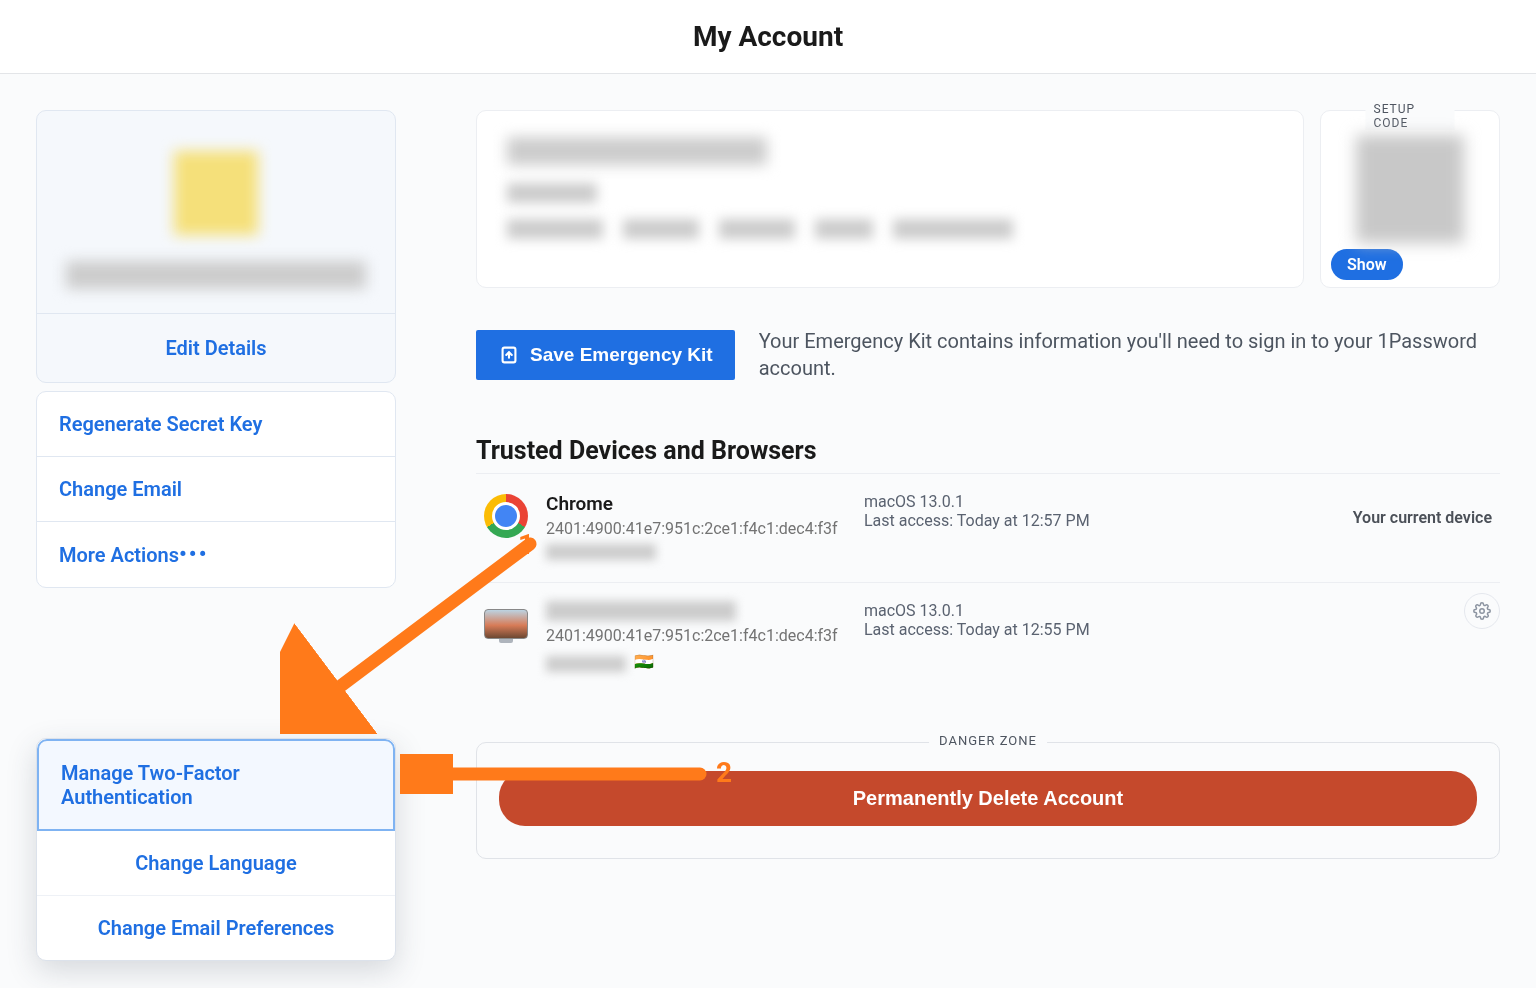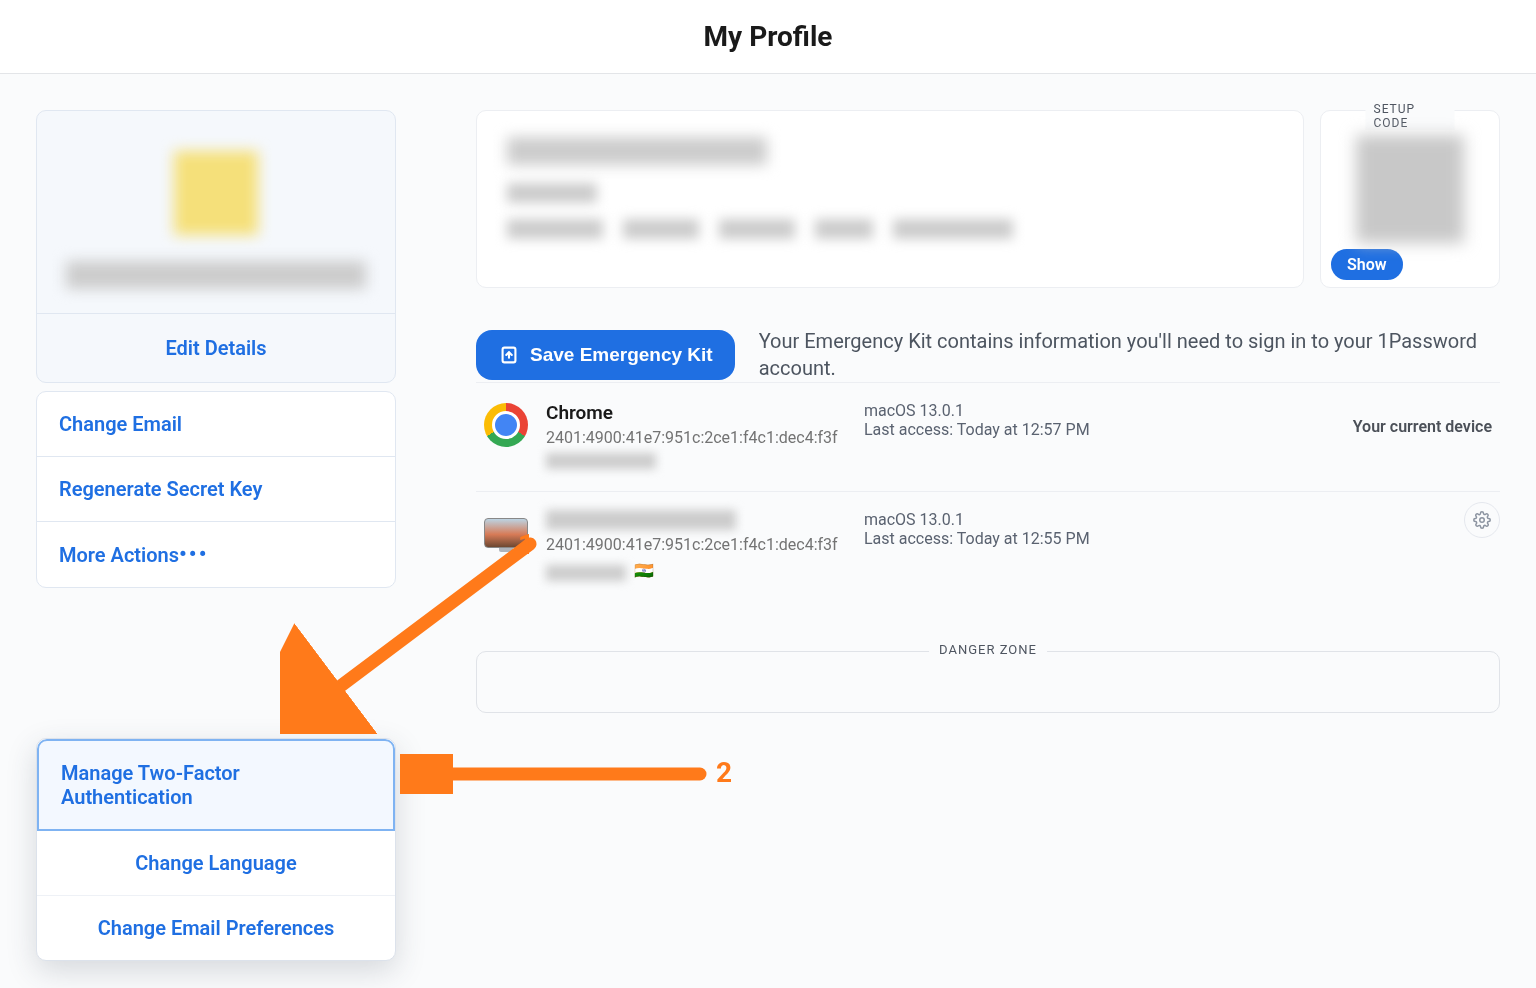--- a/index.html
+++ b/index.html
@@ -132,21 +132,21 @@
   }
   .qr-blur { width: 108px; height: 108px; background:#c8c8c8; filter:blur(8px); margin: 14px auto 0; }
   .show-btn {
     display: inline-block; background:#1f6fe2; color:#fff;
     padding: 6px 16px; border-radius: 18px; font-size:16px; font-weight:600;
     margin-top: 6px; cursor:pointer;
   }
 
   .ek-row { display:flex; gap: 24px; align-items:center; margin-top: 40px; }
   .ek-btn {
-    background:#1f6fe2; color:#fff; border:none; border-radius:16px;
+    background:#1f6fe2; color:#fff; border:none; border-radius:2px;
     padding: 14px 22px; font-size:19px; font-weight:600;
     display:flex; align-items:center; gap:10px; cursor:pointer;
   }
   .ek-desc { color:#4d5560; font-size:20px; line-height:1.35; flex:1; }
 
   .dl-icon { width:22px; height:22px; display:inline-block; }
 
   .section-title { font-size:25px; font-weight:700; margin-top: 54px; margin-bottom: 8px; }
 
   .device {
@@ -208,37 +208,37 @@
   .mac-icon::after {
     content:""; position:absolute; bottom:-5px; left:50%; transform:translateX(-50%);
     width:14px; height:4px; background:#aeb4bc; border-radius:0 0 2px 2px;
   }
 
 </style>
 </head>
 <body>
 
 <div class="header">
-  <h1>My Profile</h1>
+  <h1>My Account</h1>
 </div>
 
 <div class="content">
 
   <div class="sidebar">
     <div class="profile-card">
       <div class="profile-card-top">
         <div class="avatar-blur"></div>
         <div class="name-blur"></div>
       </div>
       <div class="edit-details">Edit Details</div>
     </div>
 
     <div class="side-menu">
+      <div class="menu-item">Regenerate Secret Key</div>
       <div class="menu-item">Change Email</div>
-      <div class="menu-item">Regenerate Secret Key</div>
       <div class="menu-item more">
         <span>More Actions</span>
         <span style="color:#1f6fe2;font-size:22px;letter-spacing:2px;">•••</span>
       </div>
     </div>
   </div>
 
   <div class="main">
 
     <div class="profile-info-row">
@@ -268,20 +268,21 @@
             <rect x="5" y="4" width="14" height="16" rx="2"></rect>
               <path d="M12 9v6"></path>
               <path d="M9 12l3-3 3 3"></path>
           </svg>
         </span>
         <span>Save Emergency Kit</span>
       </button>
       <div class="ek-desc">Your Emergency Kit contains information you'll need to sign in to your 1Password account.</div>
     </div>
 
+    <div class="section-title">Trusted Devices and Browsers</div>
 
     <div class="device">
       <div class="dev-icon">
           <div class="chrome-icon"></div>
         </div>
       <div class="dev-col1">
         <div class="dev-name">Chrome</div>
         <div class="dev-sub">2401:4900:41e7:951c:2ce1:f4c1:dec4:f3f</div>
         <span class="dev-sub blur"></span>
       </div>
@@ -311,20 +312,21 @@
       <div class="gear-pill">
         <svg viewBox="0 0 24 24" width="18" height="18" fill="none" stroke="currentColor" stroke-width="2">
             <circle cx="12" cy="12" r="3"></circle>
             <path d="M19.4 15a1.65 1.65 0 0 0 .33 1.82l.06.06a2 2 0 1 1-2.83 2.83l-.06-.06a1.65 1.65 0 0 0-1.82-.33 1.65 1.65 0 0 0-1 1.51V21a2 2 0 0 1-4 0v-.09a1.65 1.65 0 0 0-1-1.51 1.65 1.65 0 0 0-1.82.33l-.06.06a2 2 0 1 1-2.83-2.83l.06-.06a1.65 1.65 0 0 0 .33-1.82 1.65 1.65 0 0 0-1.51-1H3a2 2 0 0 1 0-4h.09a1.65 1.65 0 0 0 1.51-1 1.65 1.65 0 0 0-.33-1.82l-.06-.06a2 2 0 1 1 2.83-2.83l.06.06a1.65 1.65 0 0 0 1.82.33h0a1.65 1.65 0 0 0 1-1.51V3a2 2 0 0 1 4 0v.09a1.65 1.65 0 0 0 1 1.51h0a1.65 1.65 0 0 0 1.82-.33l.06-.06a2 2 0 1 1 2.83 2.83l-.06.06a1.65 1.65 0 0 0-.33 1.82v0a1.65 1.65 0 0 0 1.51 1H21a2 2 0 0 1 0 4h-.09a1.65 1.65 0 0 0-1.51 1z"></path>
           </svg>
       </div>
     </div>
 
     <div class="danger-zone">
       <div class="danger-label">DANGER ZONE</div>
+      <button class="delete-btn">Permanently Delete Account</button>
     </div>
 
   </div>
 
   <div class="dropdown-list">
     <div class="dd-item hi">Manage Two-Factor Authentication</div>
     <div class="dd-item">Change Language</div>
     <div class="dd-item">Change Email Preferences</div>
   </div>
 

